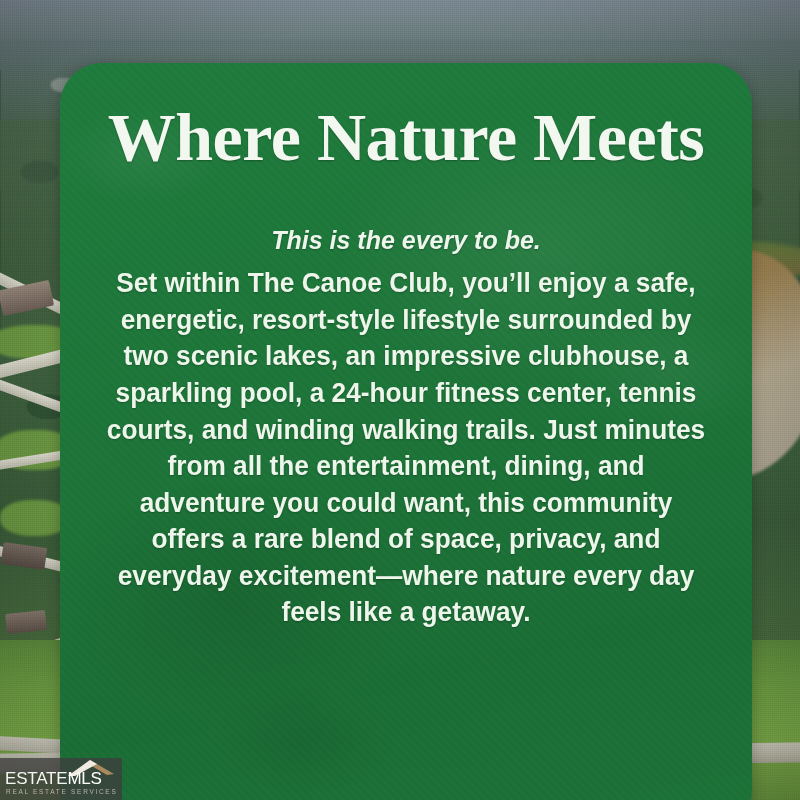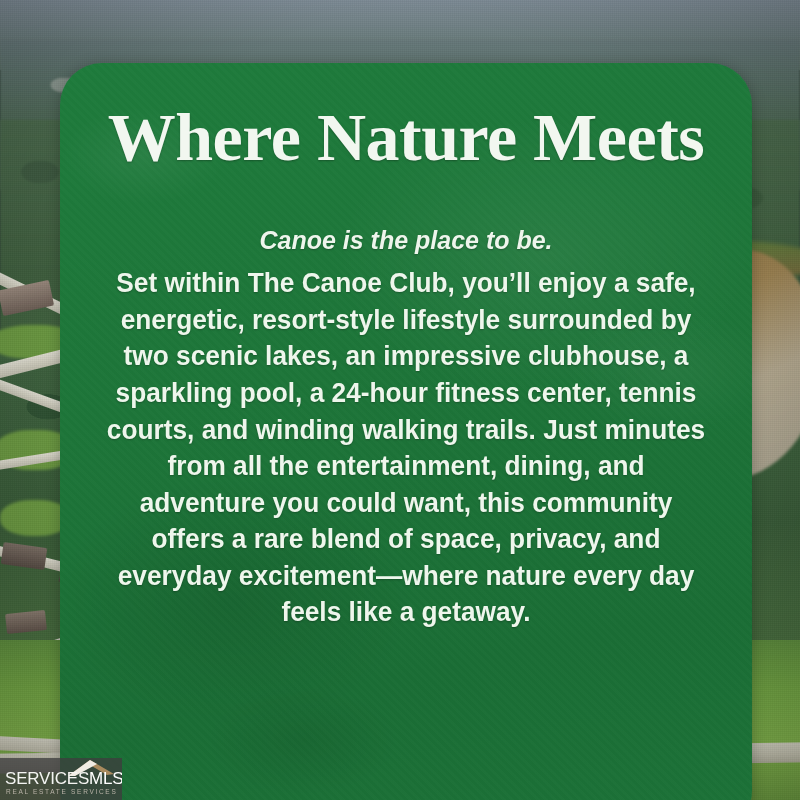--- a/index.html
+++ b/index.html
@@ -267,21 +267,21 @@
   <div class="grain"></div>
   <div class="vignette"></div>
 </div>
 
 <div id="card">
 
   <h1 class="headline">
     <span>Where Nature Meets</span><br>
   </h1>
 
-  <p class="subtitle">Canoe is the place to be.</p>
+  <p class="subtitle">This is the every to be.</p>
 
   <div class="body-copy">
     <span class="ln">Set within The Canoe Club, you’ll enjoy a safe,</span>
     <span class="ln">energetic, resort-style lifestyle surrounded by</span>
     <span class="ln">two scenic lakes, an impressive clubhouse, a</span>
     <span class="ln">sparkling pool, a 24-hour fitness center, tennis</span>
     <span class="ln">courts, and winding walking trails. Just minutes</span>
     <span class="ln">from all the entertainment, dining, and</span>
     <span class="ln">adventure you could want, this community</span>
     <span class="ln">offers a rare blend of space, privacy, and</span>
@@ -289,16 +289,16 @@
     <span class="ln">feels like a getaway.</span>
   </div>
 </div>
 
 <div id="watermark">
   <svg id="wm-roof" viewBox="0 0 50 17">
     <path d="M2 17 L24 1 L48 15 L41 16 L24 6 L9 17 Z" fill="#a98a5e"></path>
     <path d="M2 17 L24 1 L31 5 L9 17 Z" fill="#f0ece4"></path>
   </svg>
   <div class="wm-wordmark">
-    <span class="wm-georgia">SERVICES</span><span class="wm-mls">MLS</span>
+    <span class="wm-georgia">ESTATE</span><span class="wm-mls">MLS</span>
   </div>
   <div class="wm-tag">REAL ESTATE SERVICES</div>
 </div>
 
 </body></html>

